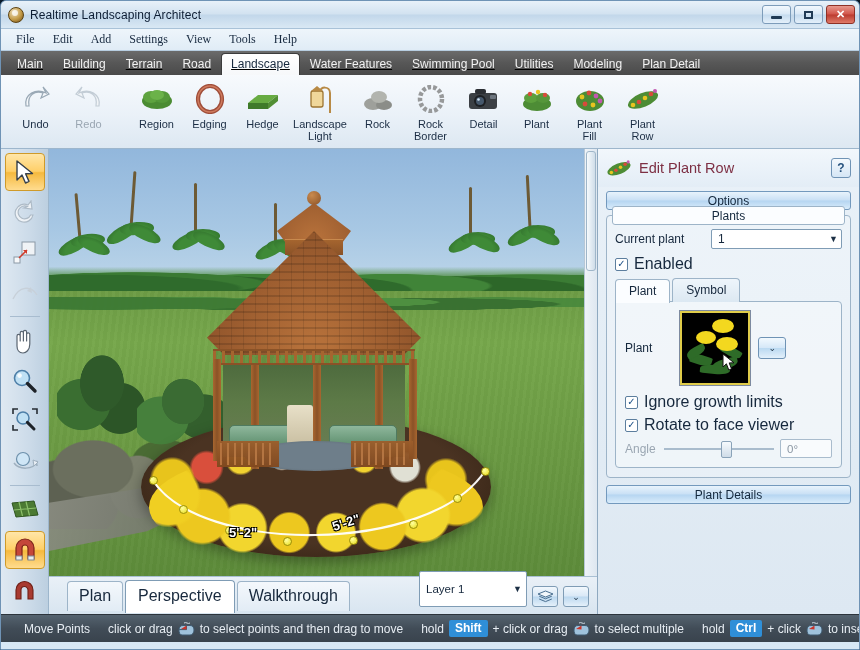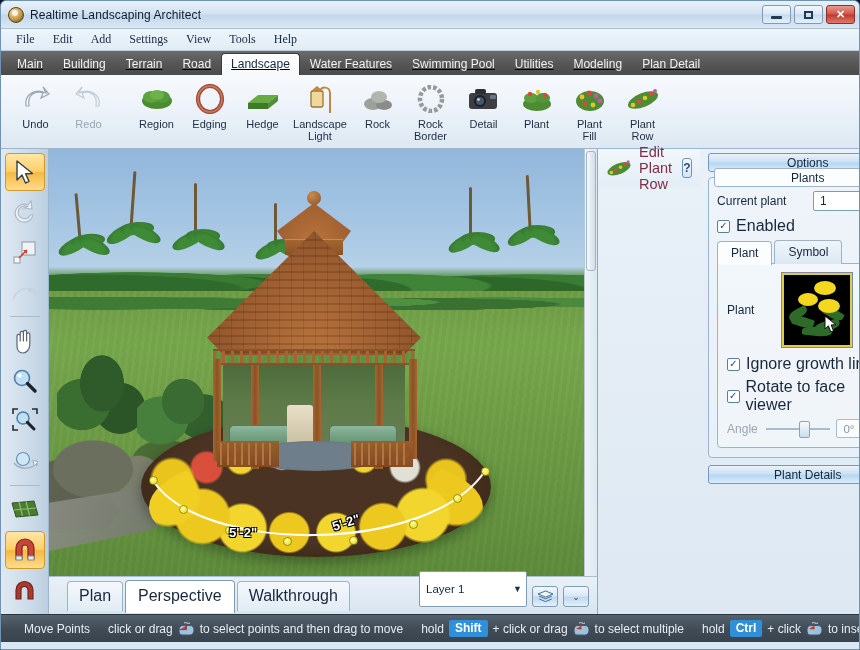--- a/index.html
+++ b/index.html
@@ -293,21 +293,21 @@
   .layer-select .cv { flex:1 1 auto; }
   .iconbtn {
     width:26px; height:21px; border:1px solid #7f9cb5; border-radius:3px; margin-left:5px;
     background:linear-gradient(180deg,#f2f8fd 0%,#d9e8f6 48%,#bcd8ef 52%,#e4f0fa 100%);
     display:flex; align-items:center; justify-content:center; margin-bottom:4px;
   }
 
   
   .rpanel {
     width: 262px; background:linear-gradient(180deg,#e9f1f8,#dde8f2);
-    border-left:1px solid #8fa9c0; display:flex; flex-direction:row;
+    border-left:1px solid #8fa9c0; display:flex; flex-direction:column;
   }
   .rp-head { height:38px; display:flex; align-items:center; padding:0 8px 0 8px;
              background:linear-gradient(180deg,#f2f7fc,#e3edf6); }
   .rp-title { font-size:14.5px; color:#7d2f43; flex:1 1 auto; margin-left:7px; }
   .help-btn {
     width:20px; height:20px; border:1px solid #6f93b5; border-radius:3px;
     background:linear-gradient(180deg,#f4f9fd,#d5e6f5);
     display:flex; align-items:center; justify-content:center;
     font-size:12px; color:#26527e; font-weight:bold;
   }

